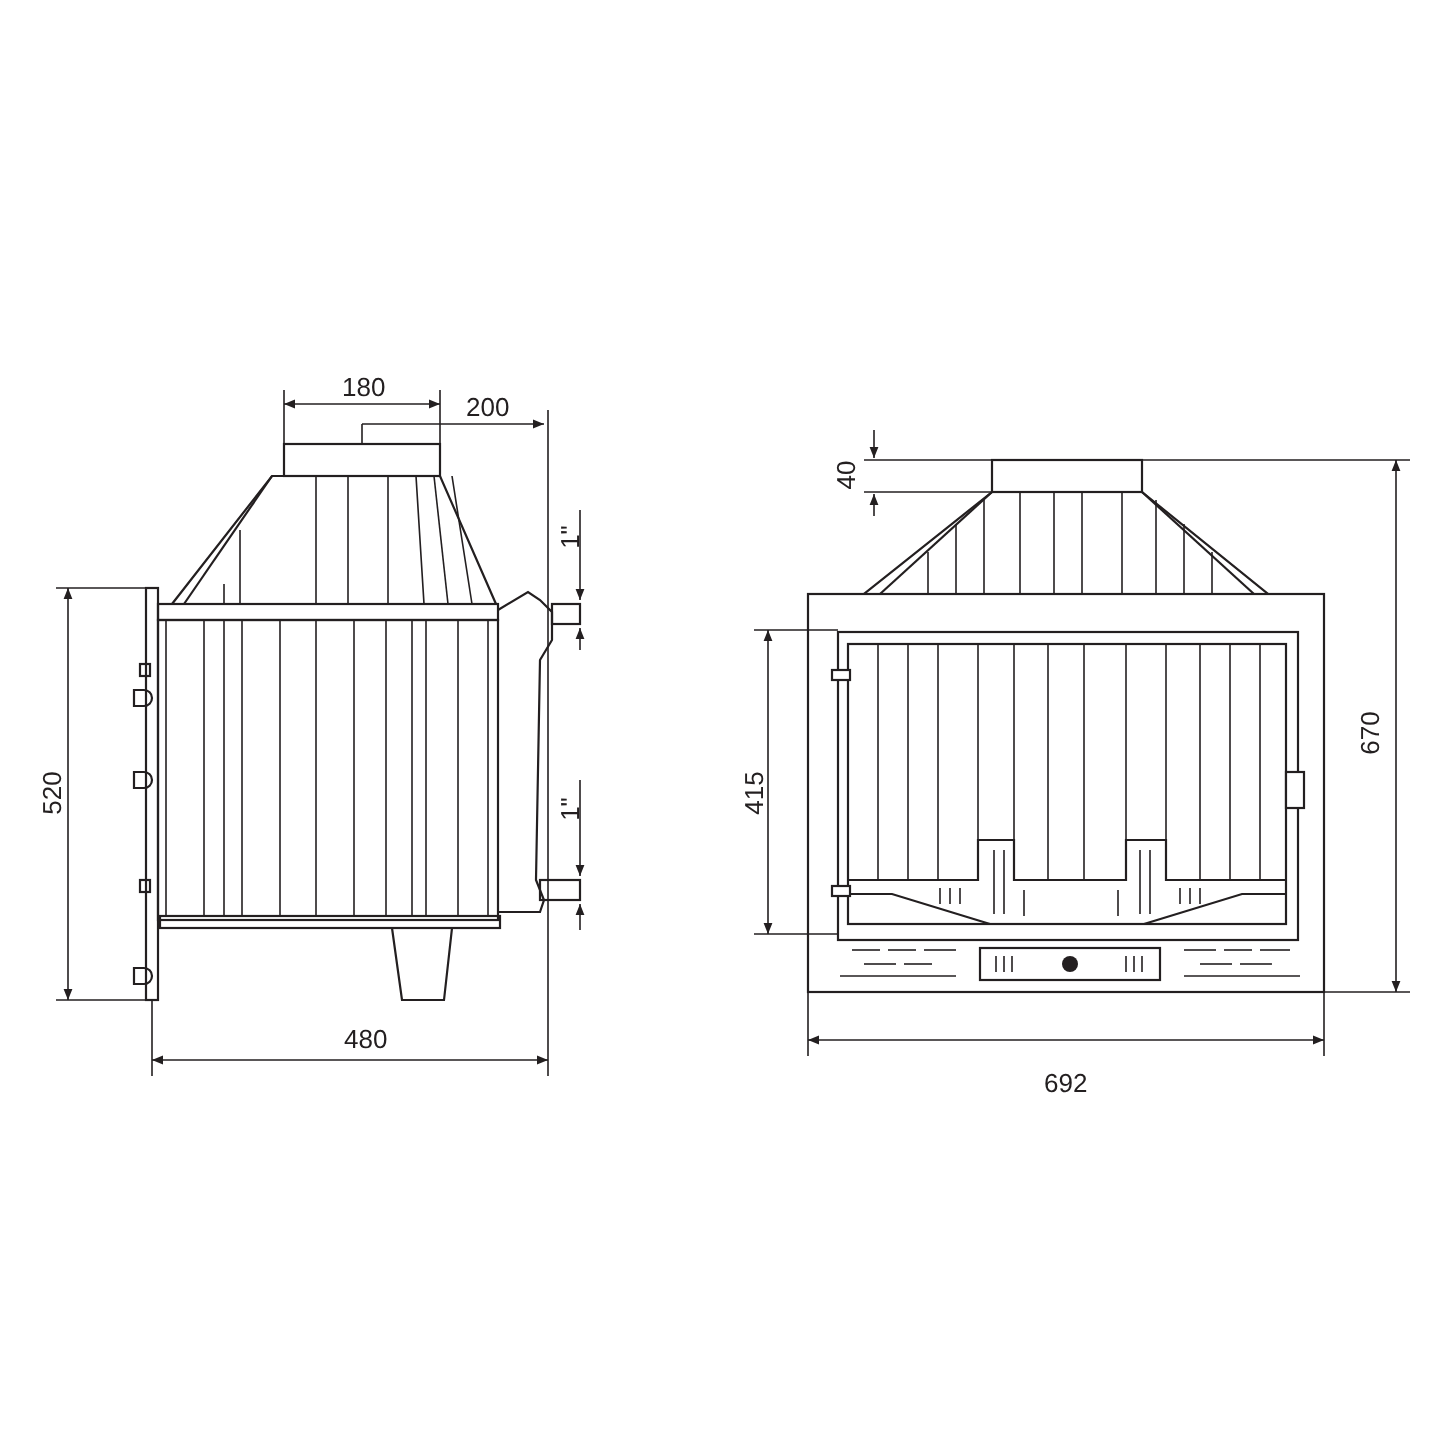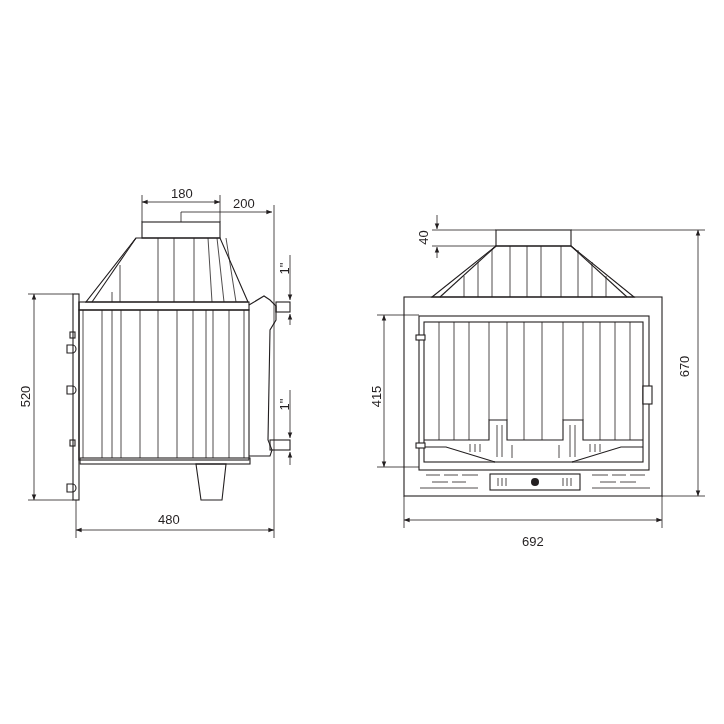--- a/index.html
+++ b/index.html
@@ -184,19 +184,19 @@
     <line class="thin" x1="662" y1="496" x2="662" y2="528"></line>
     <line class="thin" x1="404" y1="520" x2="662" y2="520" marker-start="url(#ar)" marker-end="url(#ar)"></line>
   </g>
 </svg>
 
 <span class="lbl" style="left:171px;top:187px;">180</span>
 <span class="lbl" style="left:233px;top:197px;">200</span>
 <span class="lbl rot" style="left:279px;top:262px;">1"</span>
 <span class="lbl rot" style="left:279px;top:398px;">1"</span>
 <span class="lbl rot" style="left:15px;top:390px;">520</span>
-<span class="lbl" style="left:158px;top:513px;text-align:center;">480</span>
+<span class="lbl" style="left:172px;top:513px;text-align:center;">480</span>
 
 <span class="lbl rot" style="left:416px;top:231px;">40</span>
 <span class="lbl rot" style="left:674px;top:360px;">670</span>
 <span class="lbl rot" style="left:366px;top:390px;">415</span>
 <span class="lbl" style="left:522px;top:503px;margin-top:32px;">692</span>
 </div>
 
 </body></html>

